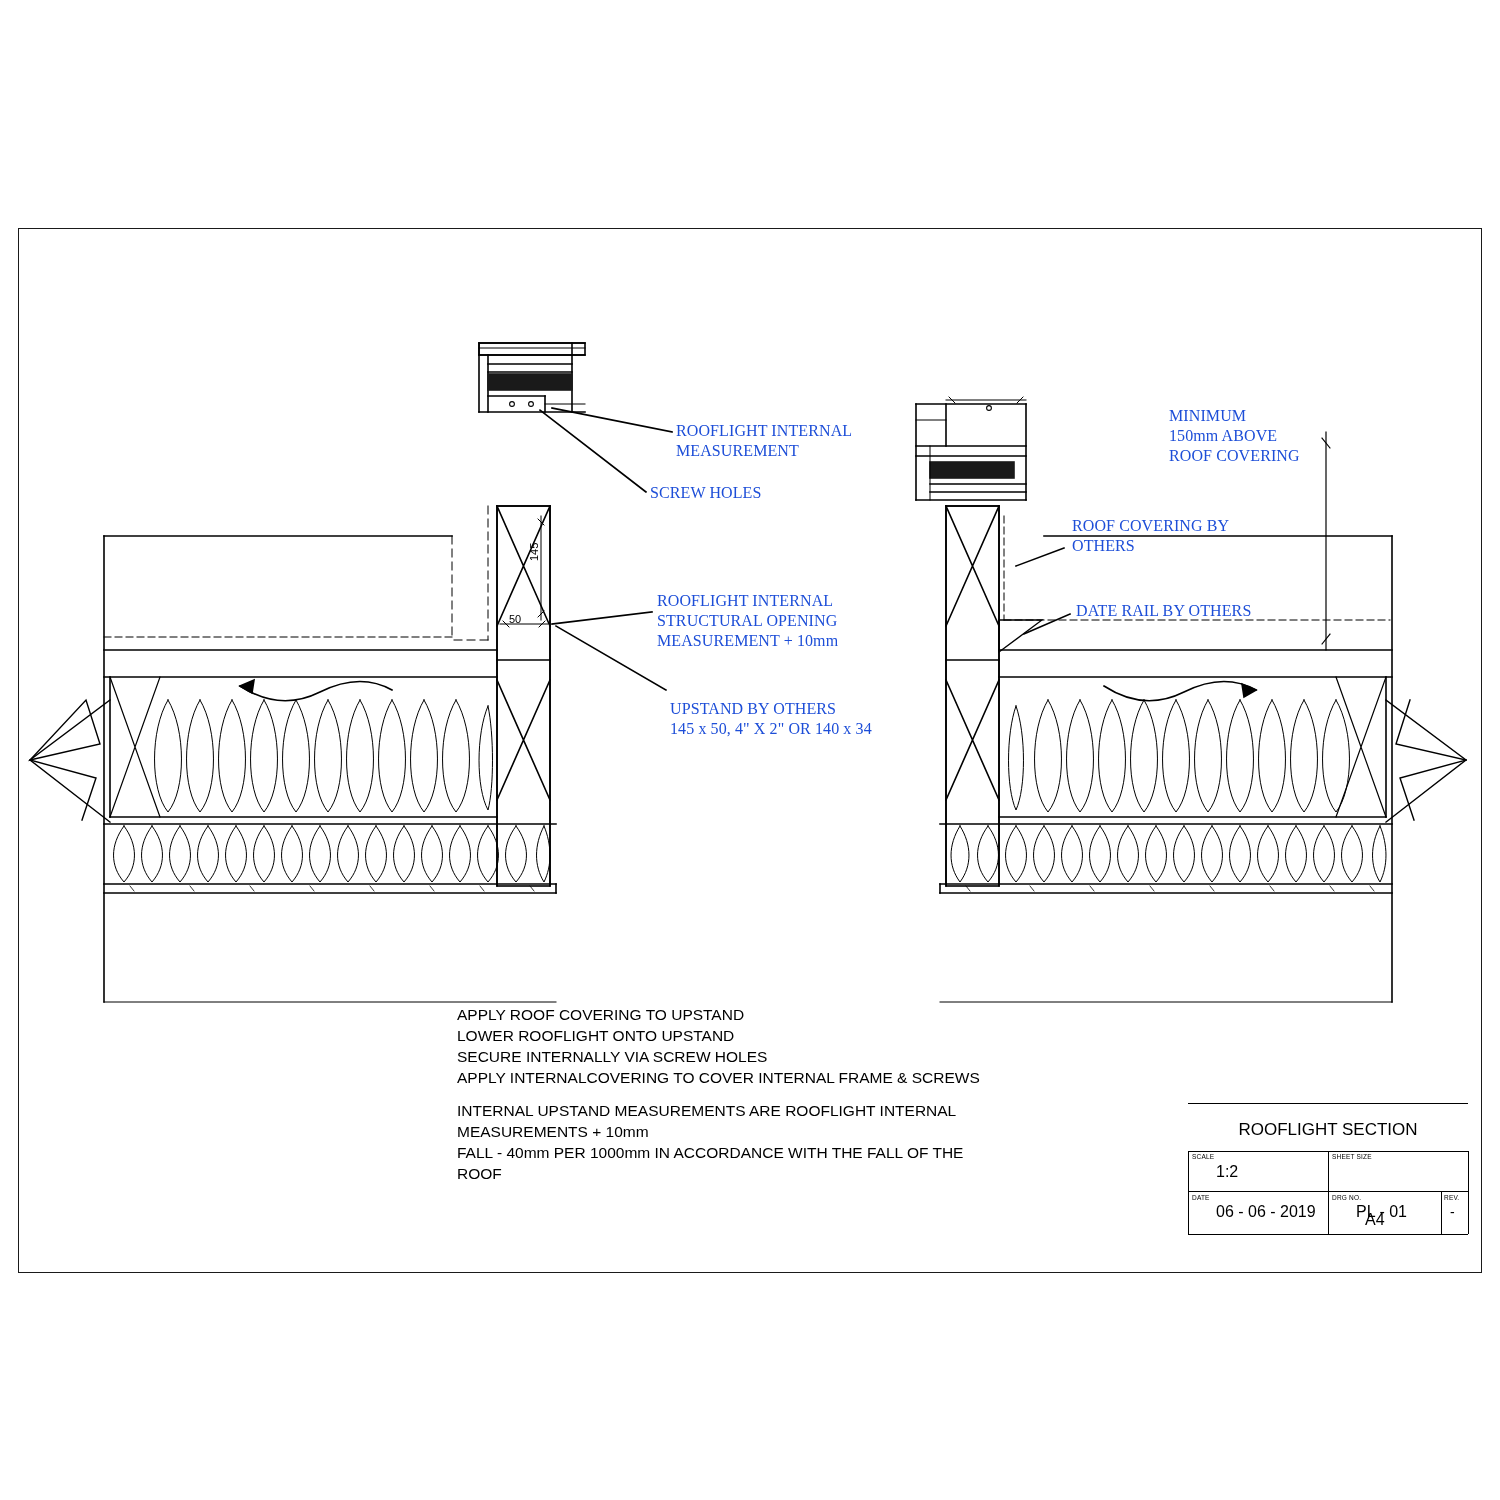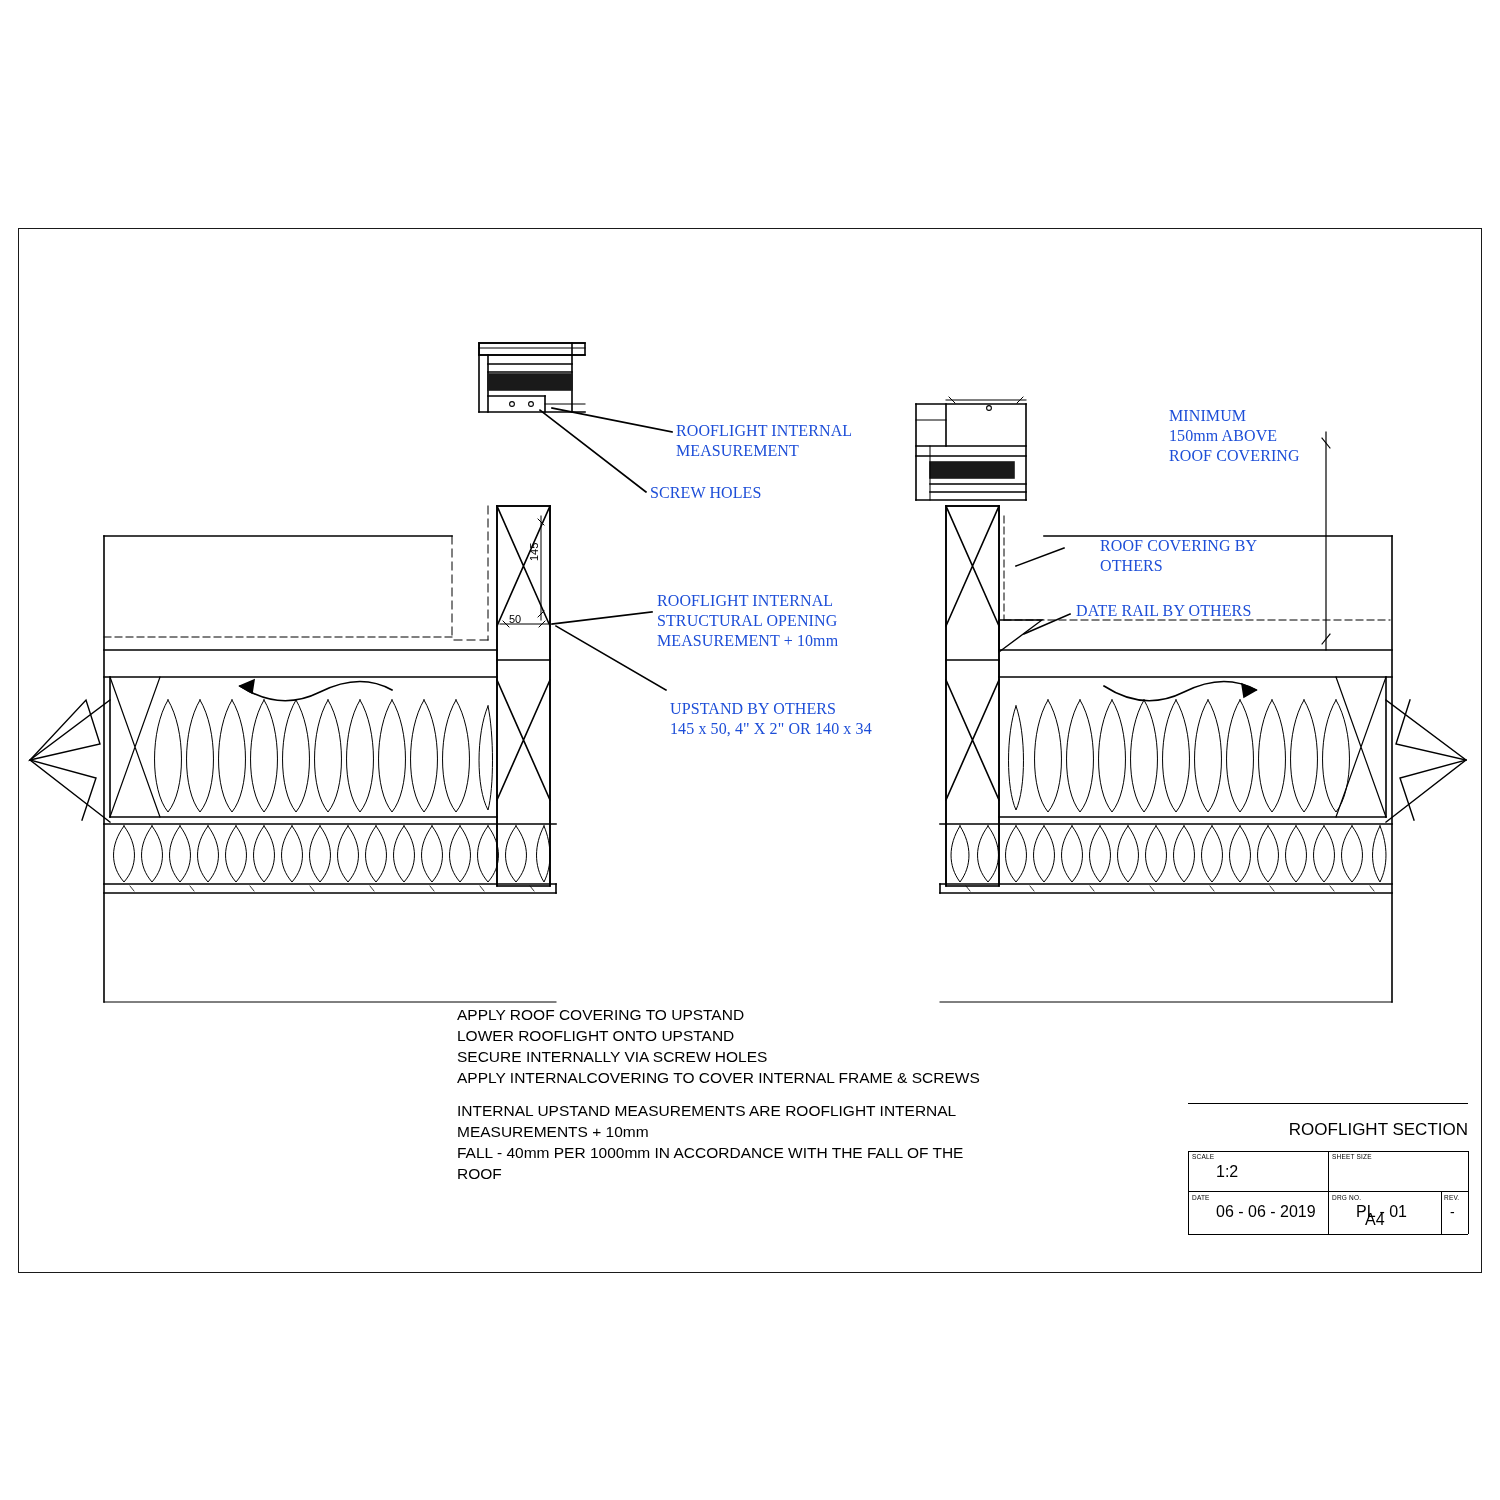--- a/index.html
+++ b/index.html
@@ -65,21 +65,21 @@
     position: absolute;
     left: 1188px;
     top: 1103px;
     width: 280px;
     height: 131px;
   }
   .tb-title {
     position: absolute;
     left: 0; top: 17px;
     width: 280px;
-    text-align: right;
+    text-align: center;
     font-size: 17px;
   }
   .tb-hline {
     position: absolute;
     left: 0;
     width: 280px;
     height: 0;
     border-top: 1px solid #000;
   }
   .tb-vline {
@@ -328,21 +328,21 @@
 MEASUREMENT</div>
   <div class="lbl" style="left:650px; top:483px;">SCREW HOLES</div>
   <div class="lbl" style="left:657px; top:591px;">ROOFLIGHT INTERNAL
 STRUCTURAL OPENING
 MEASUREMENT + 10mm</div>
   <div class="lbl" style="left:670px; top:699px;">UPSTAND BY OTHERS
 145 x 50, 4" X 2" OR 140 x 34</div>
   <div class="lbl" style="left:1169px; top:406px;">MINIMUM
 150mm ABOVE
 ROOF COVERING</div>
-  <div class="lbl" style="left:1072px; top:536px;margin-left:28px;">ROOF COVERING BY
+  <div class="lbl" style="left:1072px; top:516px;">ROOF COVERING BY
 OTHERS</div>
   <div class="lbl" style="left:1076px; top:601px;">DATE RAIL BY OTHERS</div>
 
   <div class="dimtxt" style="left:528px; top:561px; transform:rotate(-90deg); transform-origin:left top;">145</div>
   <div class="dimtxt" style="left:509px; top:613px;">50</div>
 
   <div class="notes" style="left:457px; top:968px;">APPLY ROOF COVERING TO UPSTAND
 LOWER ROOFLIGHT ONTO UPSTAND
 SECURE INTERNALLY VIA SCREW HOLES
 APPLY INTERNALCOVERING TO COVER INTERNAL FRAME &amp; SCREWS</div>

